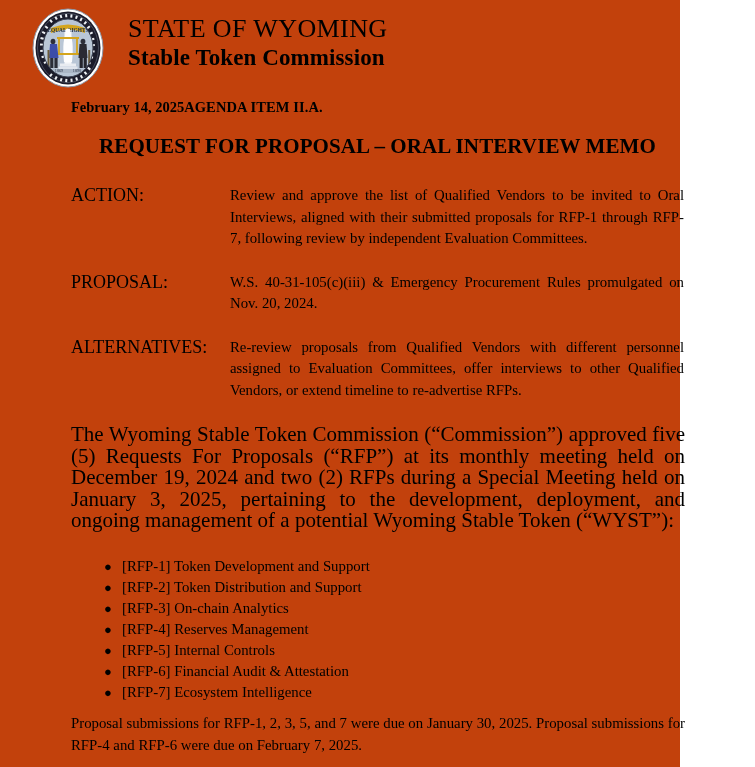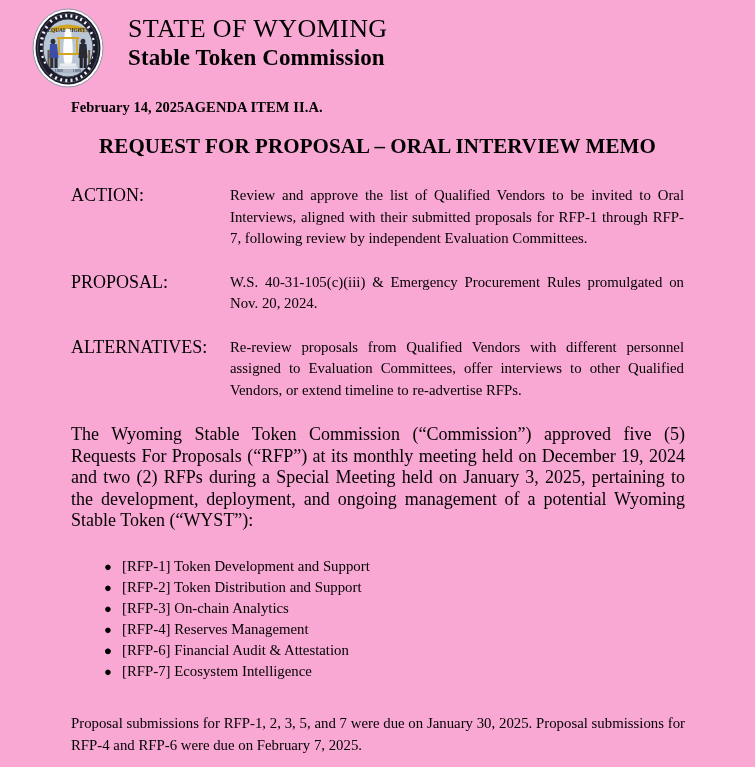--- a/index.html
+++ b/index.html
@@ -11,23 +11,23 @@
     width: 755px;
     height: 767px;
     position: relative;
     font-family: "Liberation Serif", "DejaVu Serif", serif;
     color: #000000;
     overflow: hidden;
   }
 
   .page {
     position: relative;
-    width: 755px;
+    width: 680px;
     height: 767px;
-    background: #f9a8d4;
+    background: #c2410c;
   }
 
   
   .masthead {
     position: absolute;
     left: 30px;
     top: 8px;
     display: flex;
     align-items: flex-start;
   }
@@ -129,21 +129,21 @@
     top: 424px;
     width: 614px;
   }
   .bg-heading {
     font-weight: bold;
     font-size: 14.8px;
     line-height: 20px;
     margin-bottom: 17px;
   }
   .bg-para {
-    font-size: 18px;
+    font-size: 21px;
     line-height: 21.5px;
     text-align: justify;
     text-justify: inter-word;
   }
 
   
   .rfp-list {
     position: absolute;
     left: 104px;
     top: 556px;
@@ -318,20 +318,21 @@
     <li class="rfp-item">
       <span class="rfp-bullet">●</span>
       <span>[RFP-3] On-chain Analytics</span>
     </li>
     <li class="rfp-item">
       <span class="rfp-bullet">●</span>
       <span>[RFP-4] Reserves Management</span>
     </li>
     <li class="rfp-item">
       <span class="rfp-bullet">●</span>
+      <span>[RFP-5] Internal Controls</span>
     </li>
     <li class="rfp-item">
       <span class="rfp-bullet">●</span>
       <span>[RFP-6] Financial Audit &amp; Attestation</span>
     </li>
     <li class="rfp-item">
       <span class="rfp-bullet">●</span>
       <span>[RFP-7] Ecosystem Intelligence</span>
     </li>
   </ul>

